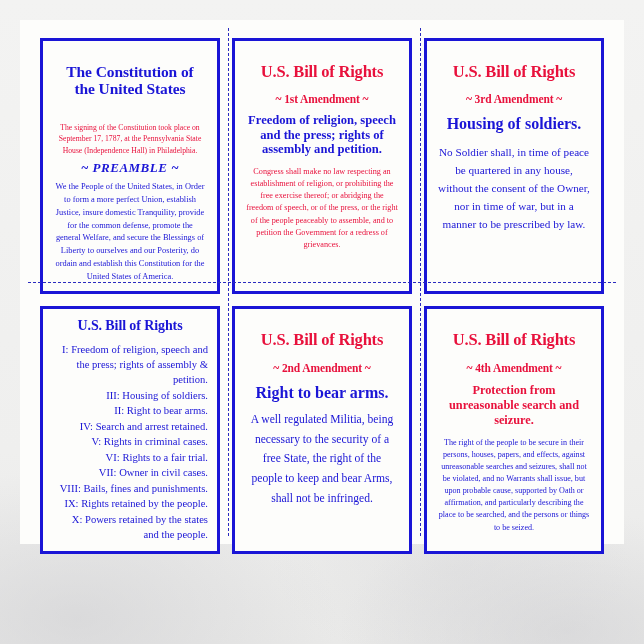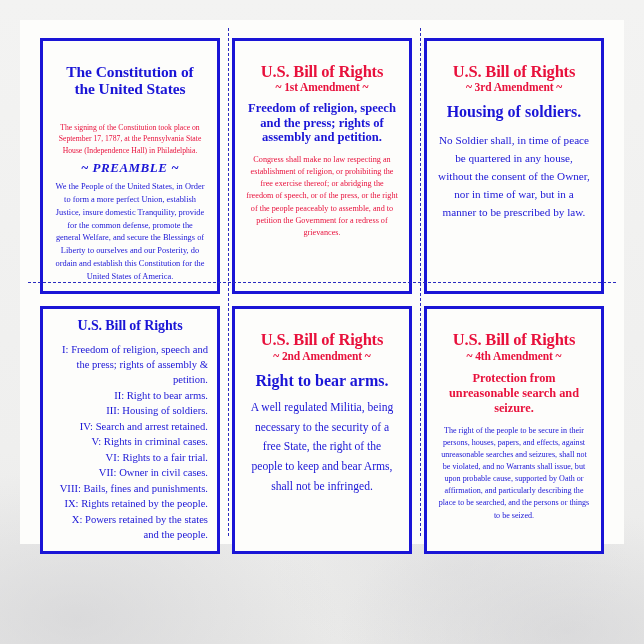--- a/index.html
+++ b/index.html
@@ -100,21 +100,21 @@
     color: #e8113c;
     font-weight: bold;
     font-size: 16.5px;
     line-height: 1.1;
     letter-spacing: -0.2px;
   }
   .subtitle-red {
     color: #e8113c;
     font-weight: bold;
     font-size: 11.5px;
-    margin-top: 0;
+    margin-top: 12px;
     letter-spacing: -0.1px;
   }
   .heading-blue {
     color: #1a15d6;
     font-weight: bold;
     font-size: 15px;
     line-height: 1.15;
     margin-top: 8px;
   }
   .heading-red {
@@ -215,22 +215,22 @@
           <div class="big-head" style="margin-top:10px;">Housing of soldiers.</div>
           <div class="body-blue" style="font-size:11.2px;line-height:1.62;margin-top:9px;padding:0 2px;">No Soldier shall, in time of peace be quartered in any house, without the consent of the Owner, nor in time of war, but in a manner to be prescribed by law.</div>
         </div>
       </div>
 
       <div class="card">
         <div class="card-inner" style="padding-top:9px;">
           <div class="title-blue" style="font-size:14px;">U.S. Bill of Rights</div>
           <div class="list">
             <div>I: Freedom of religion, speech and the press; rights of assembly &amp; petition.</div>
+            <div>III: Housing of soldiers.</div>
             <div>II: Right to bear arms.</div>
-            <div>III: Housing of soldiers.</div>
             <div>IV: Search and arrest retained.</div>
             <div>V: Rights in criminal cases.</div>
             <div>VI: Rights to a fair trial.</div>
             <div>VII: Owner in civil cases.</div>
             <div>VIII: Bails, fines and punishments.</div>
             <div>IX: Rights retained by the people.</div>
             <div>X: Powers retained by the states and the people.</div>
           </div>
         </div>
       </div>

